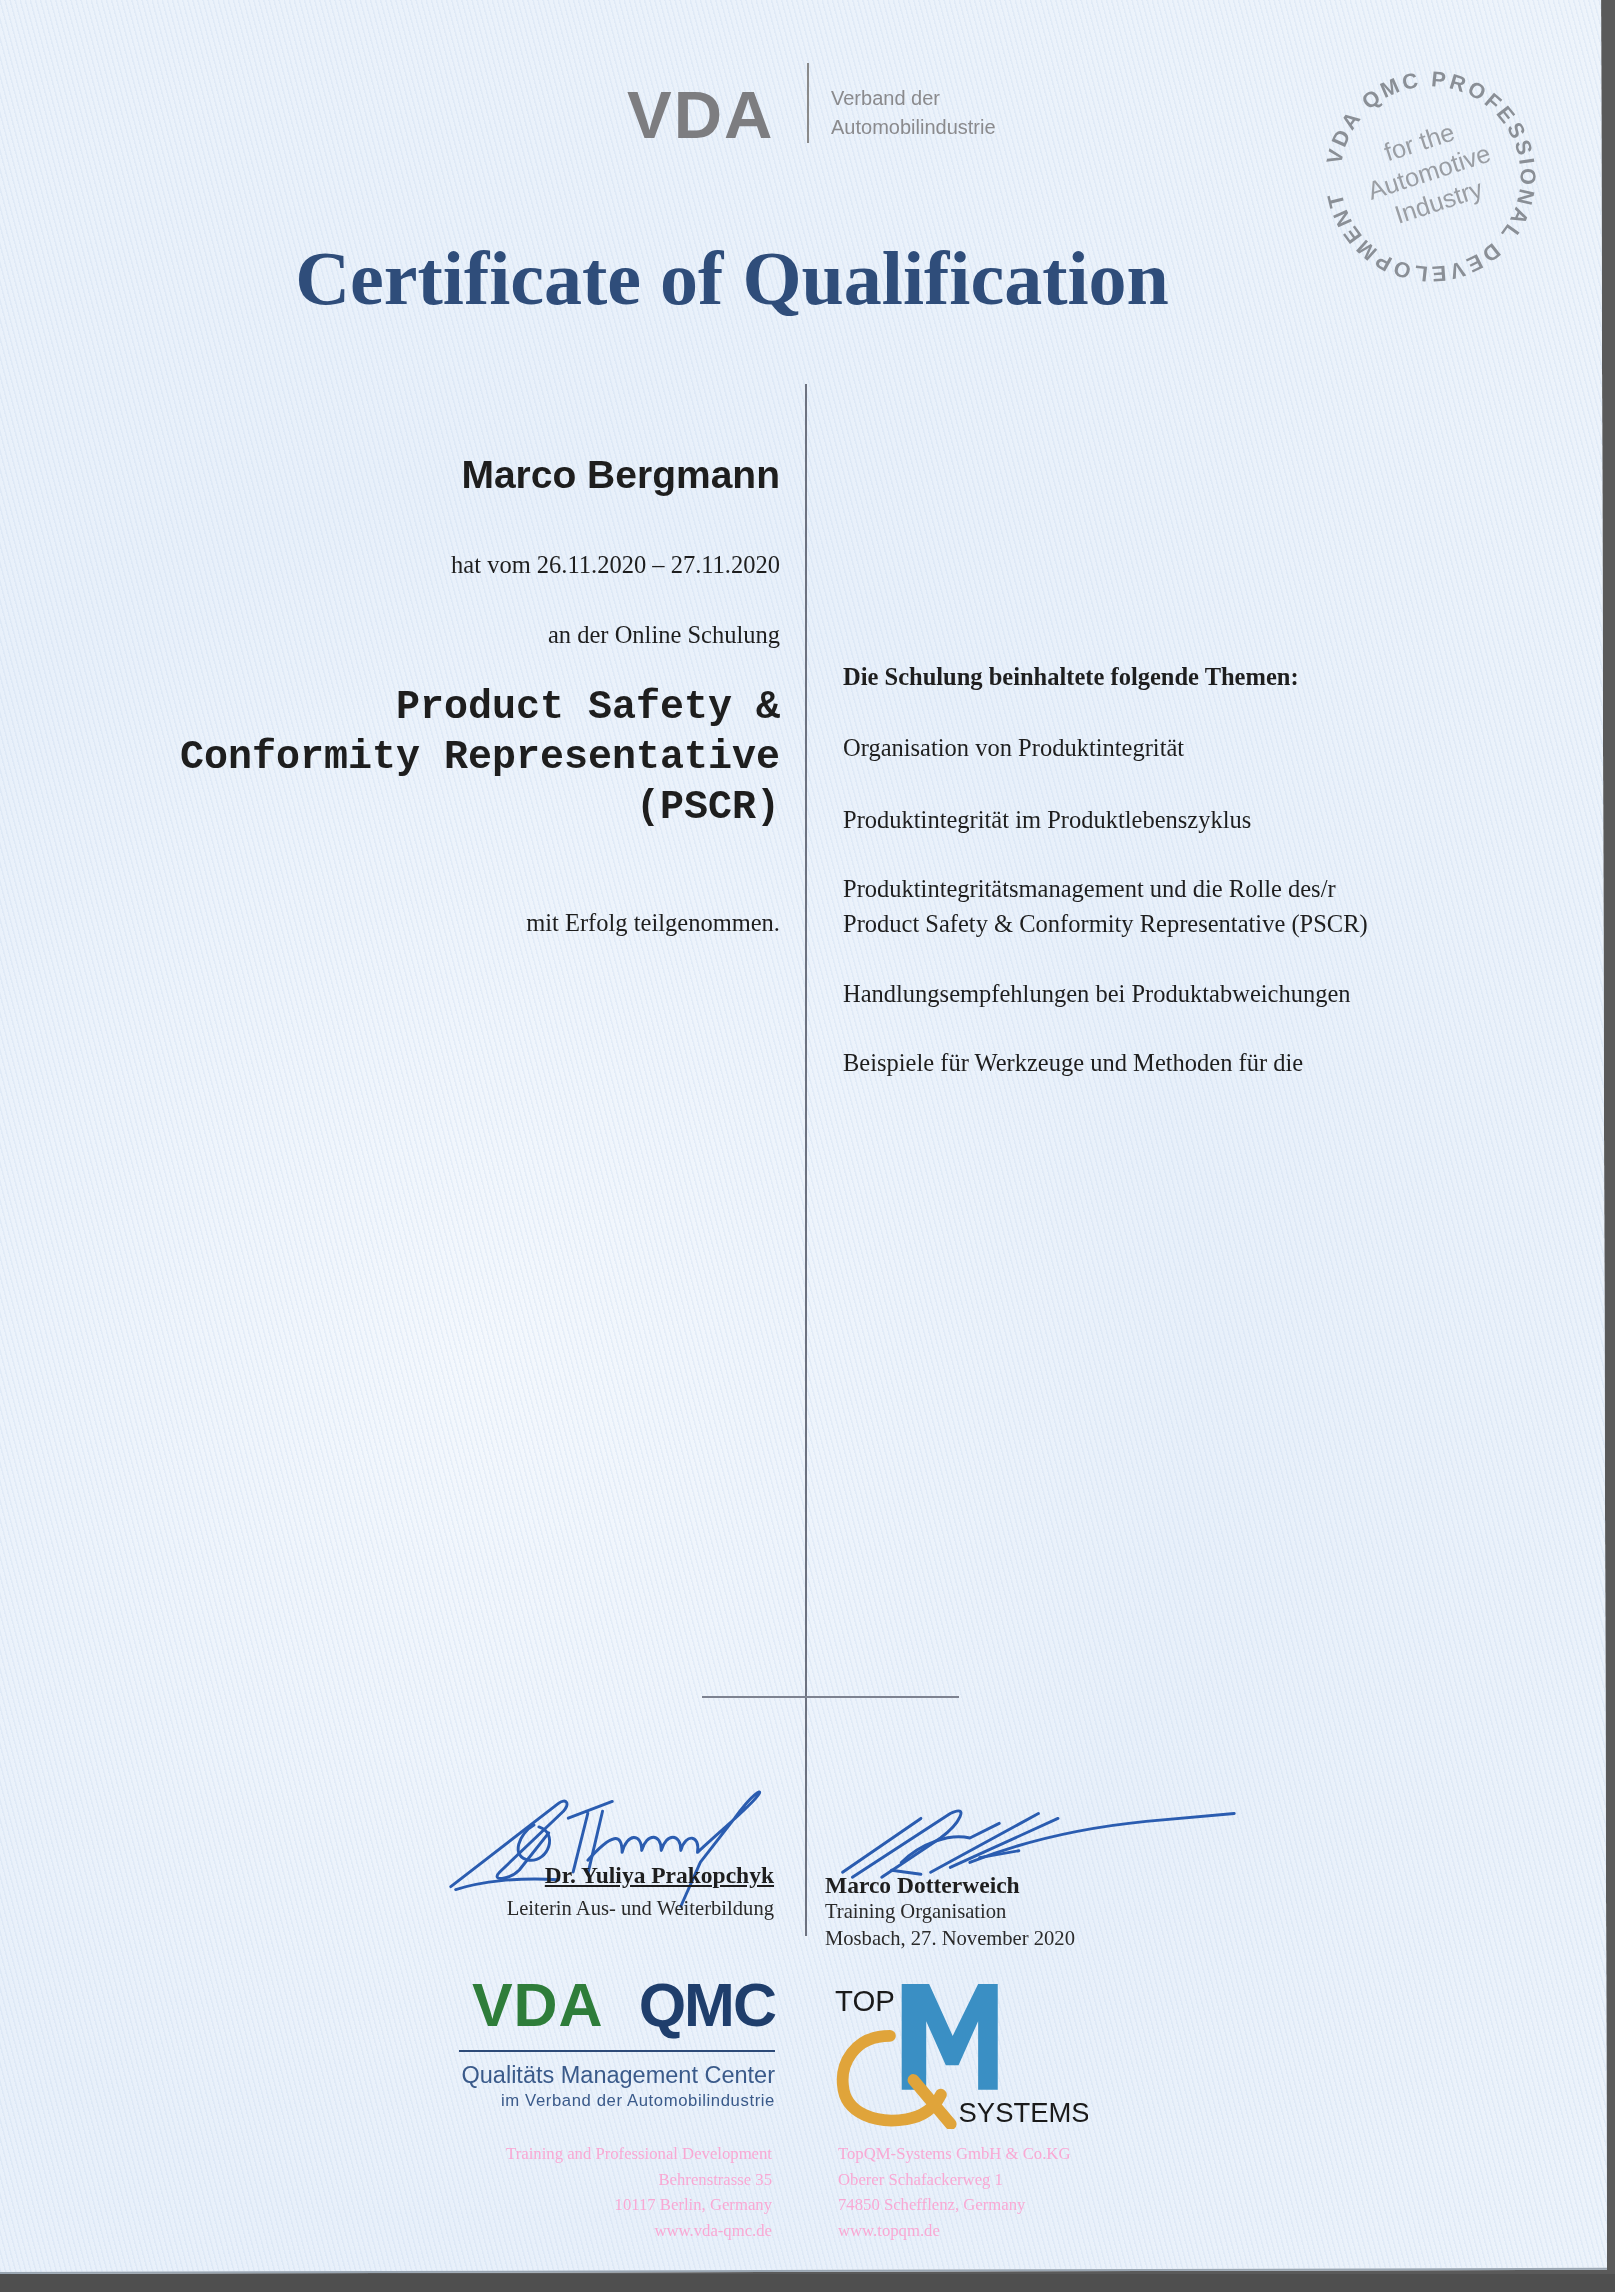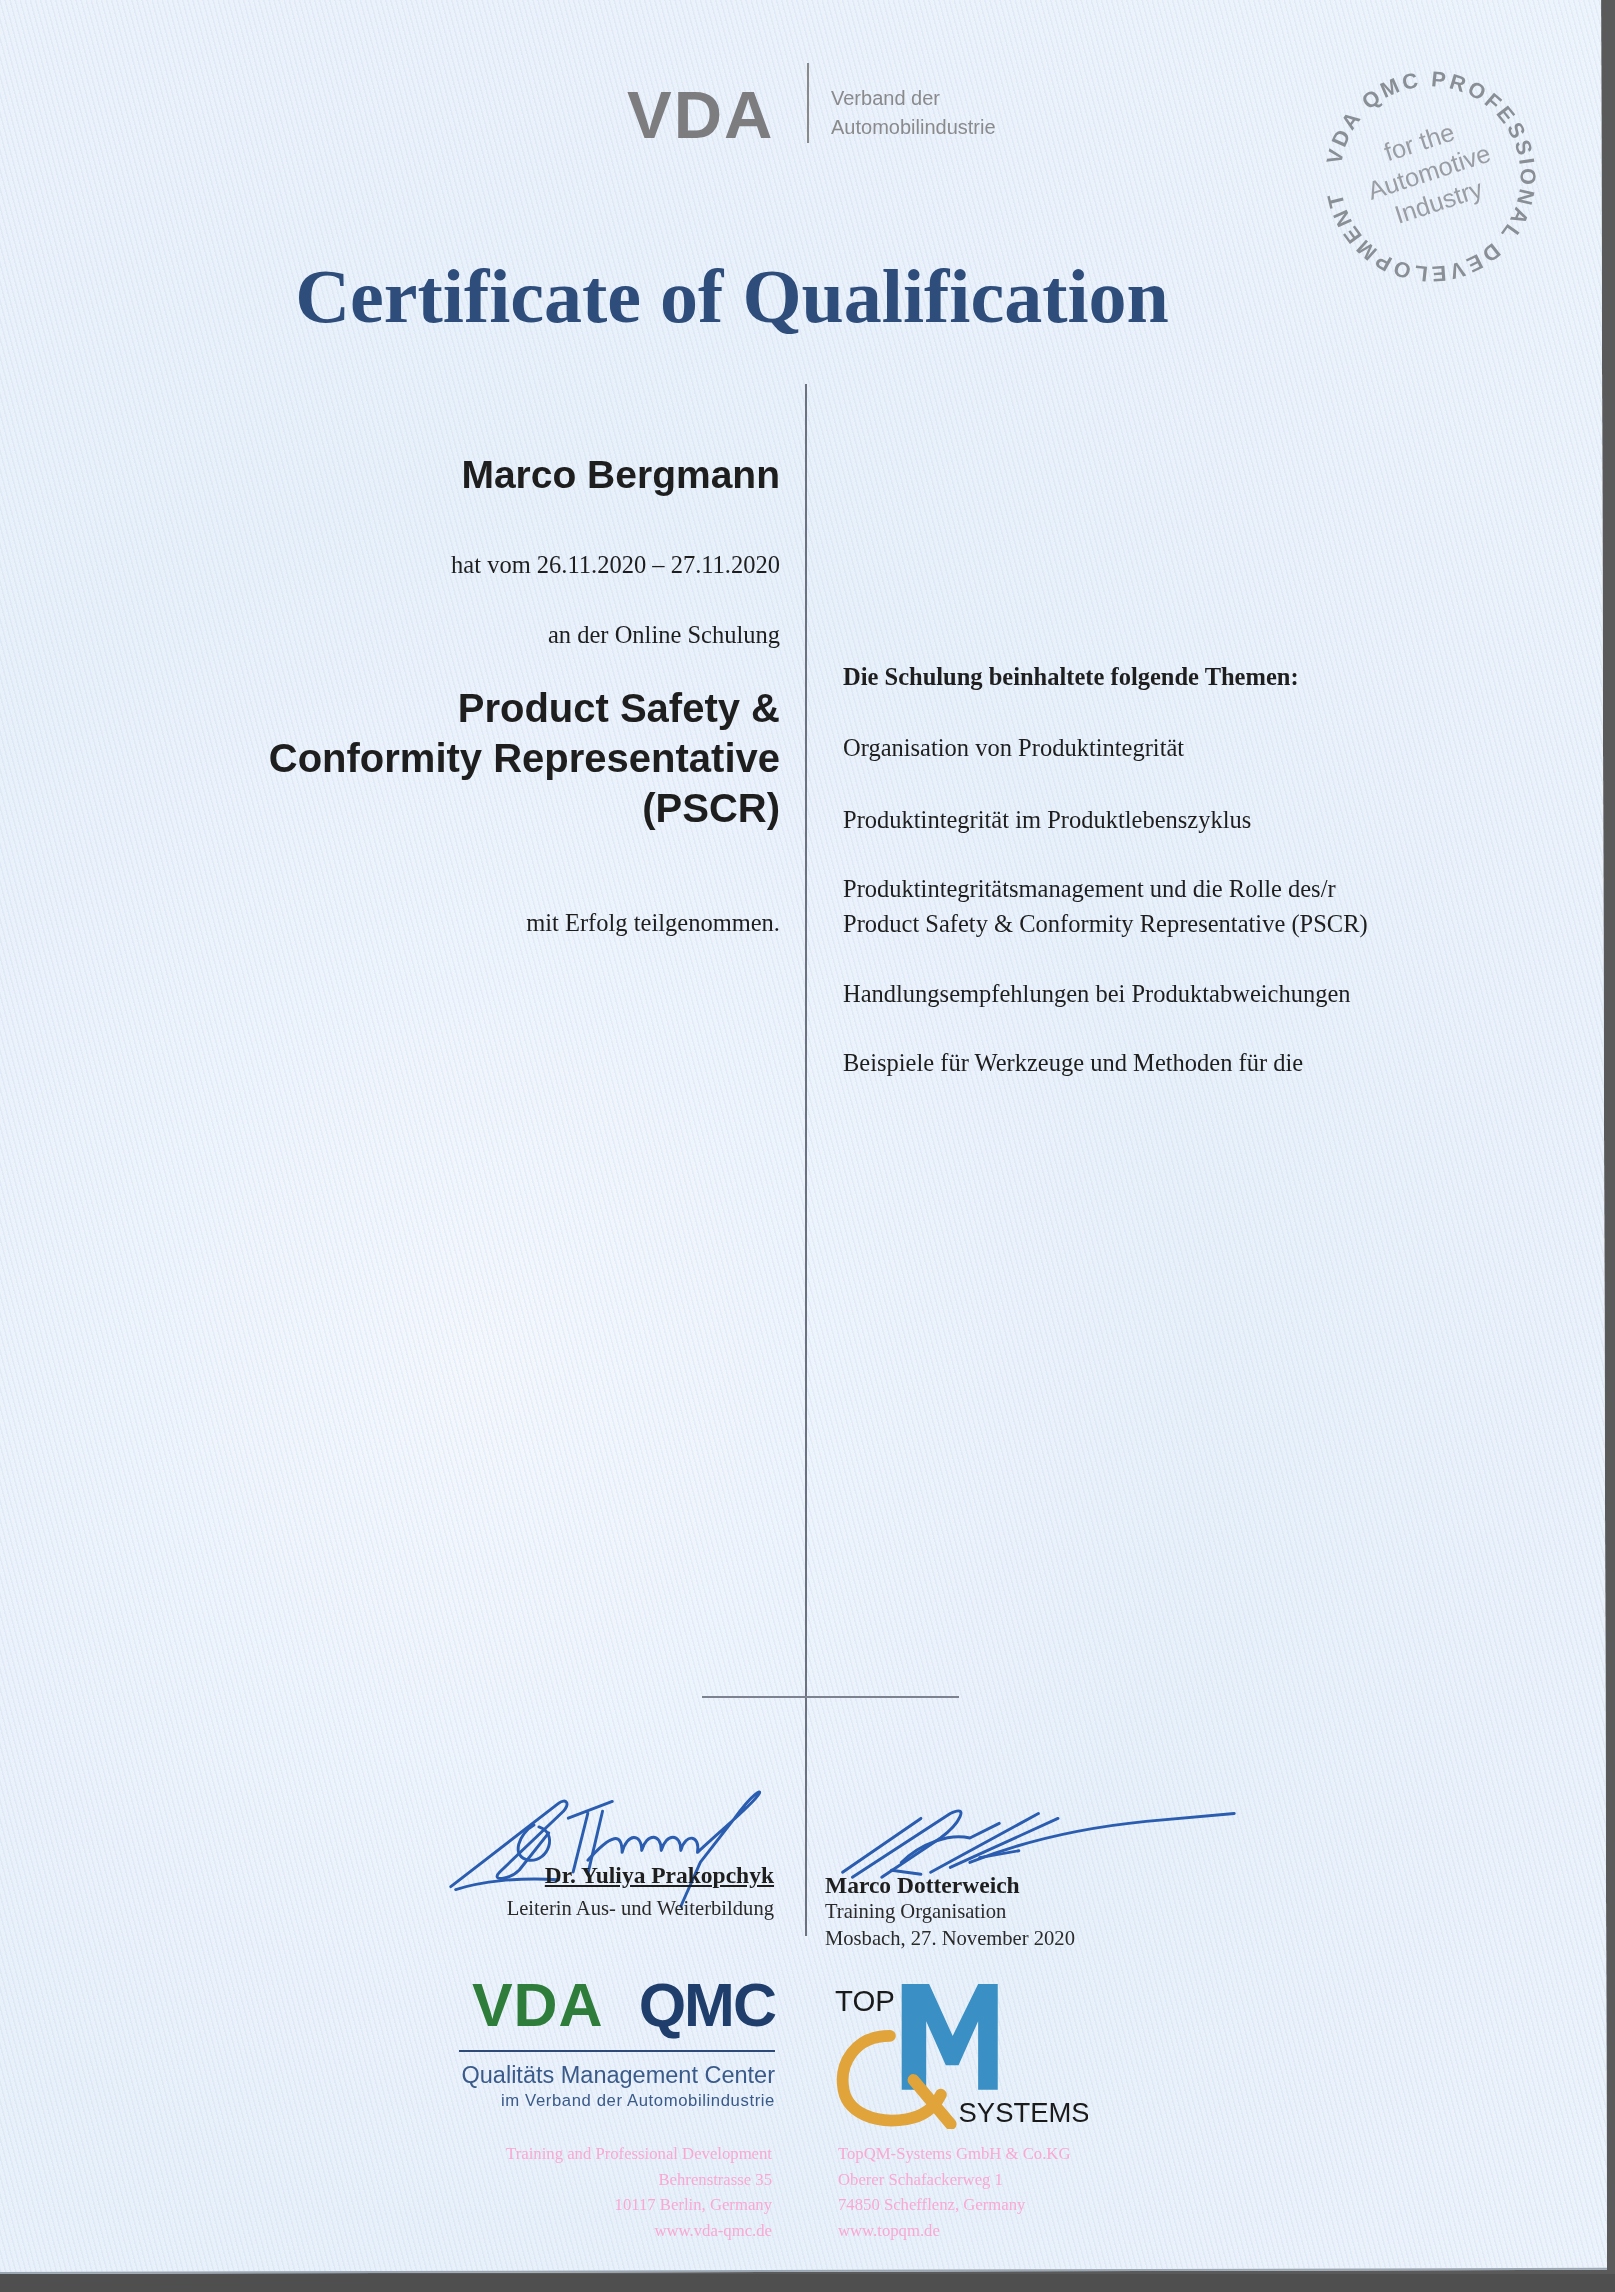--- a/index.html
+++ b/index.html
@@ -26,33 +26,33 @@
   
   .vda-logo { left: 627px; top: 76px; font-family: "Liberation Sans", sans-serif; font-weight: 700; font-size: 67px; color: #7d7d80; letter-spacing: 2px; }
   .vda-sep { left: 807px; top: 63px; width: 2px; height: 80px; background: #8a8a8a; }
   .vda-text { left: 831px; top: 84px; font-family: "Liberation Sans", sans-serif; font-size: 20px; line-height: 29px; color: #8a8a8d; }
 
   
   .seal { left: 1313px; top: 59px; width: 235px; height: 235px; }
   .seal svg text { font-family: "Liberation Sans", sans-serif; }
 
   
-  .title { left: 0; width: 1615px; top: 253px; text-align: center; font-family: "Liberation Serif", serif; font-weight: 700; font-size: 76px; color: #2f4d7a; padding-right: 9px; box-sizing: border-box; }
+  .title { left: 0; width: 1615px; top: 235px; text-align: center; font-family: "Liberation Serif", serif; font-weight: 700; font-size: 76px; color: #2f4d7a; padding-right: 9px; box-sizing: border-box; }
   .title span { position: relative; left: -71px; }
 
   
   .vline { left: 805px; top: 384px; width: 2px; height: 1552px; background: #6d7280; }
   .hline { left: 702px; top: 1696px; width: 257px; height: 2px; background: #7d8290; }
 
   
   .left-col { right: 835px; text-align: right; color: #1e1e1e; }
   .name { top: 453px; font-family: "Liberation Sans", sans-serif; font-weight: 700; font-size: 39px; }
   .date-line { top: 551px; font-size: 24.5px; }
   .intro-line { top: 621px; font-size: 24.5px; }
-  .course { top: 683px; font-family: Liberation Sans, sans-serif; font-weight: 700; font-size: 40px; line-height: 50px; }
+  .course { top: 683px; font-family: Liberation Mono, monospace; font-weight: 700; font-size: 40px; line-height: 50px; }
   .success { top: 909px; font-size: 24.5px; }
 
   
   .right-col { left: 843px; color: #1e1e1e; font-size: 24.5px; line-height: 35px; }
   .topics-heading { top: 659px; font-weight: 700; }
   .topic { }
   .t1 { top: 730px; }
   .t2 { top: 802px; }
   .t3 { top: 871px; }
   .t4 { top: 976px; }

